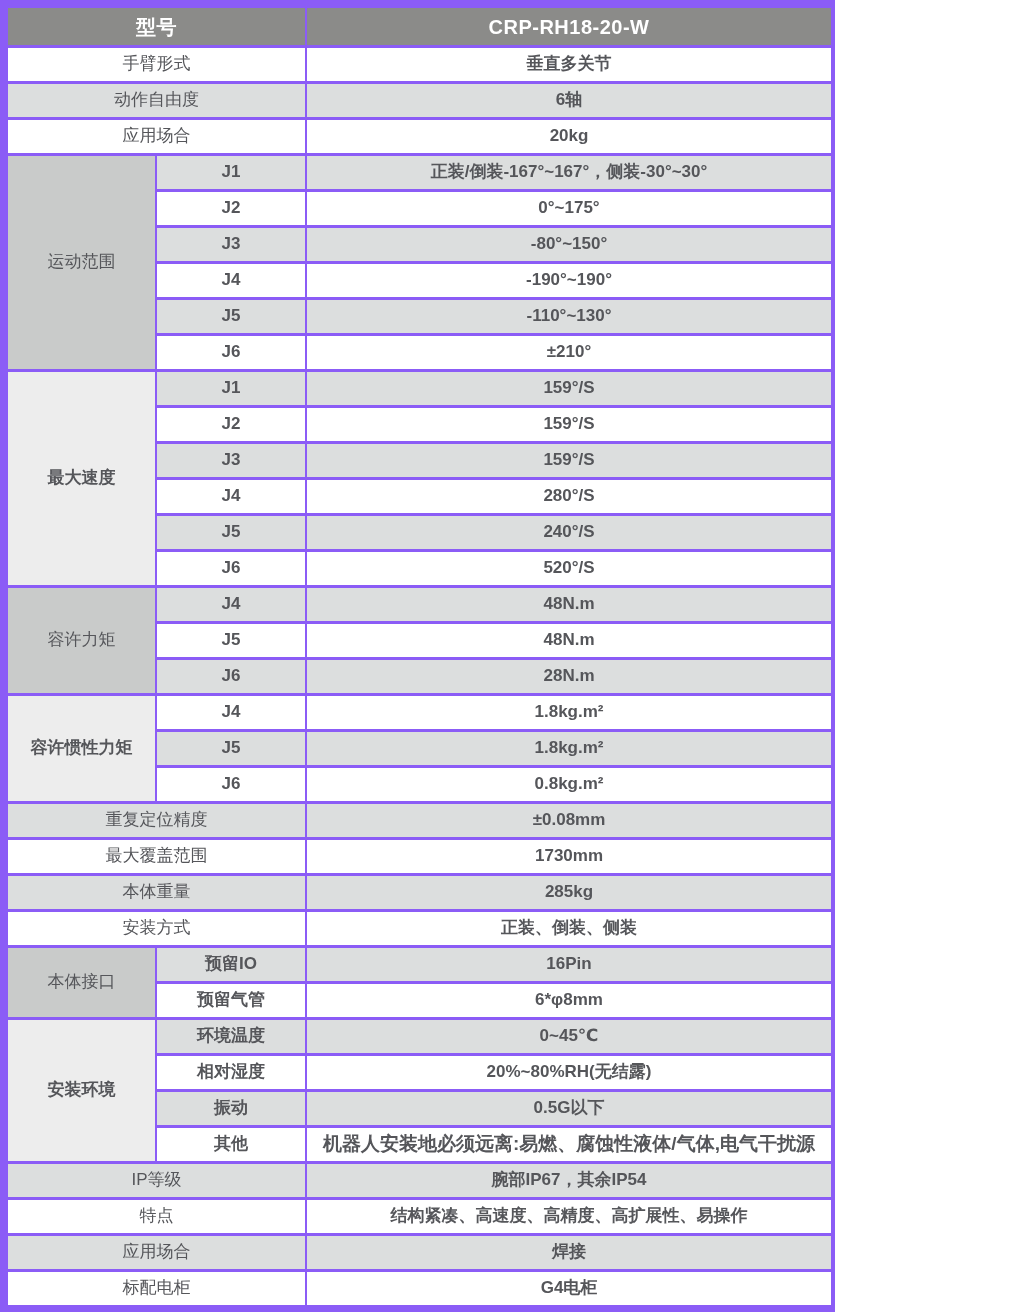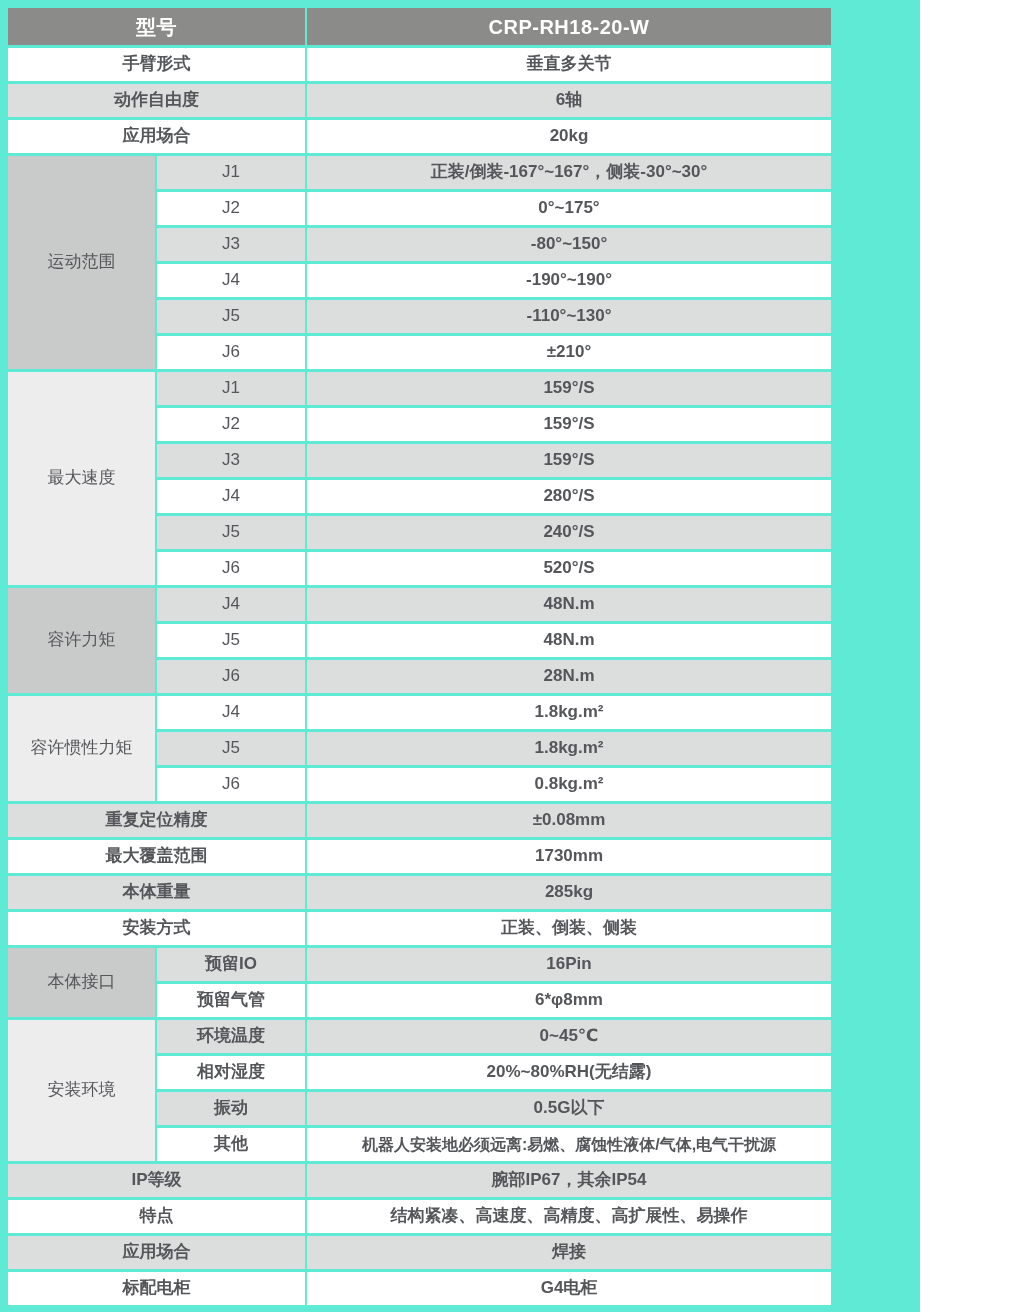--- a/index.html
+++ b/index.html
@@ -2,23 +2,23 @@
 <html><head>
 <meta charset="utf-8">
 <style>
   html, body {
     margin: 0;
     padding: 0;
     background: #ffffff;
     font-family: "Liberation Sans", "DejaVu Sans", sans-serif;
   }
   .page {
-    width: 920px;
+    width: 835px;
     min-height: 1312px;
-    background: #5eead4;
+    background: #8b5cf6;
     box-sizing: border-box;
     padding: 5px 0 0 6px;
   }
   table.spec {
     border-collapse: separate;
     border-spacing: 2px 3px;
     table-layout: fixed;
     width: 827px;
   }
   col.c1 { width: 147px; }
@@ -38,34 +38,34 @@
   tr.hdr td {
     background: #8b8b89;
     color: #ffffff;
     font-weight: 700;
     font-size: 20px;
     height: 37px;
     letter-spacing: 0.5px;
   }
   td.g { background: #dcdede; }
   td.w { background: #ffffff; }
-  td.lbl { font-weight: 700; }
+  td.lbl { font-weight: 400; }
   td.sub { font-weight: 700; text-align: center; }
-  td.jlbl { font-weight: 400; }
+  td.jlbl { font-weight: 700; }
   td.val { font-weight: 700; }
   td.grp-dark {
     background: #c9cbca;
     font-weight: 400;
   }
   td.grp-light {
     background: #ededed;
-    font-weight: 400;
+    font-weight: 700;
     margin-top: 12px;
   }
-  td.val-long { font-size: 16px; padding: 0 2px; }
+  td.val-long { font-size: 19px; padding: 0 2px; }
 </style>
 </head>
 <body>
 
 <div class="page">
   <table class="spec">
     <colgroup>
         <col class="c1">
         <col class="c2">
         <col class="c3">

